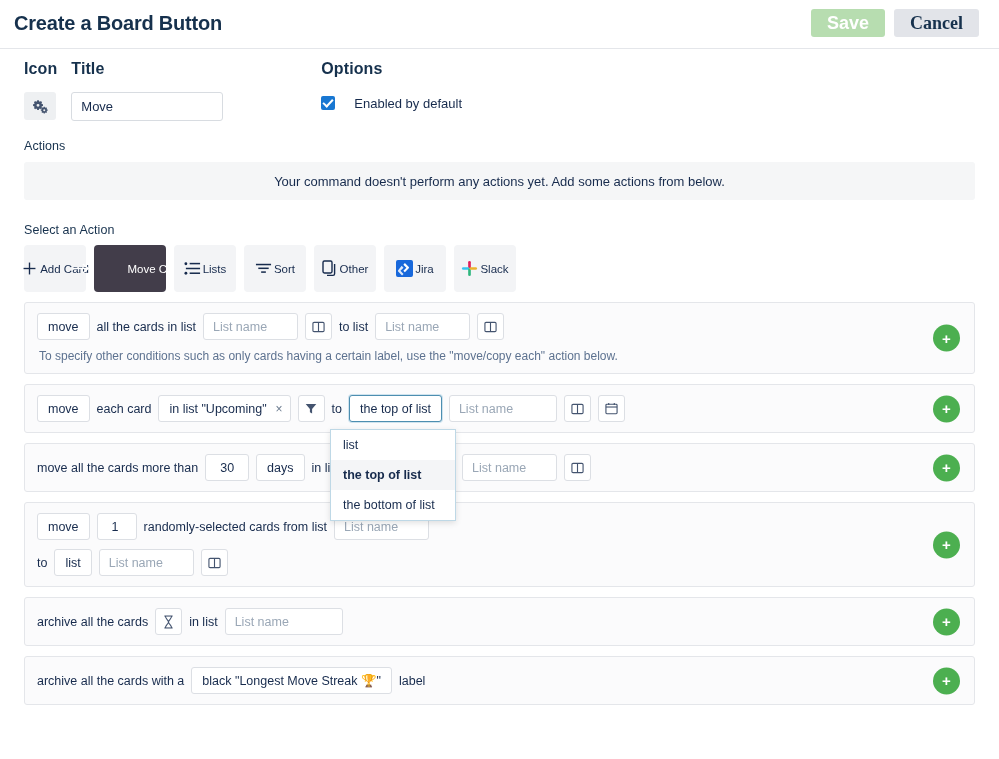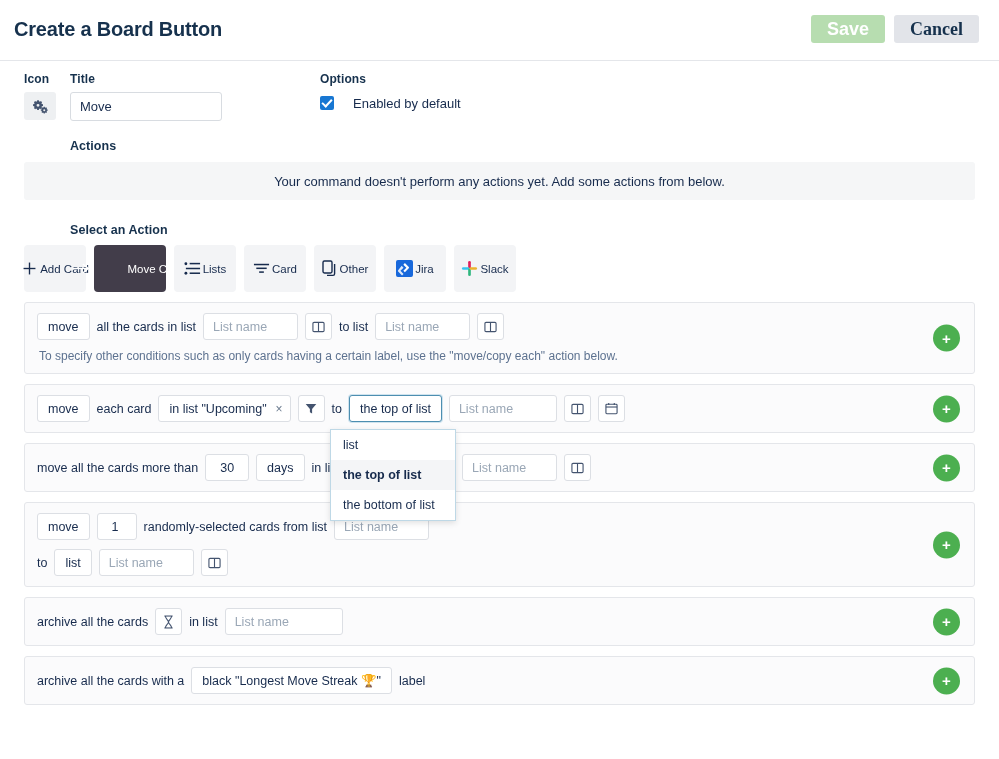--- a/index.html
+++ b/index.html
@@ -11,21 +11,21 @@
     color: #172b4d;
     overflow: hidden;
   }
   .page { position: relative; width: 999px; height: 759px; }
 
   
   .header {
     display: flex; align-items: center; justify-content: space-between;
     padding: 10px 20px 12px 14px;
     border-bottom: 1px solid #e4e6ea;
-    height: 61px;
+    height: 49px;
   }
   .page-title {
     font-size: 20px; font-weight: bold; letter-spacing: -0.2px;
     color: #16314d;
   }
   .header-actions { display: flex; gap: 9px; }
   .btn {
     border: none; border-radius: 3px;
     font-family: "Liberation Sans", sans-serif;
     font-size: 18px; font-weight: bold;
@@ -35,22 +35,22 @@
   .btn-save { background: #b7ddb0; color: #ffffff; }
   .btn-cancel { background: #e2e4e9; color: #16314d; font-family: Liberation Serif, serif; }
 
   
   .form-row {
     display: flex; align-items: flex-start;
     padding: 11px 0 0 24px;
   }
   .field { display: flex; flex-direction: column; }
   .field-label {
-    font-size: 12px; font-weight: bold; color: #16314d;
-    margin-bottom: 6px; letter-spacing: 0.1px;
+    font-size: 16px; font-weight: bold; color: #16314d;
+    margin-bottom: 14px; letter-spacing: 0.1px;
   }
   .icon-box {
     width: 32px; height: 28px; background: #eef0f2; border-radius: 3px;
     display: flex; align-items: center; justify-content: center;
   }
   .title-field { margin-left: 14px; }
   .title-input {
     width: 152px; height: 29px;
     border: 1px solid #d8dce1; border-radius: 3px;
     background: #fff; padding: 0 9px;
@@ -66,22 +66,22 @@
   .checkbox::after {
     content: ""; position: absolute;
     left: 4px; top: 1px; width: 4px; height: 8px;
     border: solid #fff; border-width: 0 2px 2px 0;
     transform: rotate(43deg);
   }
   .checklabel { font-size: 13px; color: #172b4d; }
 
   
   .section-title {
-    font-size: 12.5px; font-weight: bold; color: #16314d;
-    padding-left: 24px; letter-spacing: 0.05px; margin-left: 46px;
+    font-size: 12.5px; font-weight: normal; color: #16314d;
+    padding-left: 24px; letter-spacing: 0.05px;
   }
   .empty-banner {
     margin: 9px 24px 0 24px;
     background: #f5f6f7; border-radius: 3px;
     height: 38px; display: flex; align-items: center; justify-content: center;
     font-size: 13px; color: #172b4d;
   }
 
   
   .tabs { display: flex; gap: 8px; padding: 8px 0 0 24px; }
@@ -255,21 +255,21 @@
       </div>
 
       <div class="tab">
         <span class="tab-ico">
           <svg width="17" height="13" viewBox="0 0 18 12" fill="#172b4d">
             <rect x="1" y="1" width="16" height="1.6"></rect>
             <rect x="3.5" y="5" width="11" height="1.6"></rect>
             <rect x="6.5" y="9" width="5" height="1.6"></rect>
           </svg>
         </span>
-        <span class="tab-label">Card</span>
+        <span class="tab-label">Sort</span>
       </div>
 
       <div class="tab">
         <span class="tab-ico">
           <svg width="16" height="17" viewBox="0 0 16 17" fill="none" stroke="#172b4d" stroke-width="1.4">
             <rect x="1" y="1" width="9" height="12" rx="1.4"></rect>
             <path d="M12.6 4v9.8a1.6 1.6 0 0 1-1.6 1.6H5"></path>
           </svg>
         </span>
         <span class="tab-label">Other</span>

